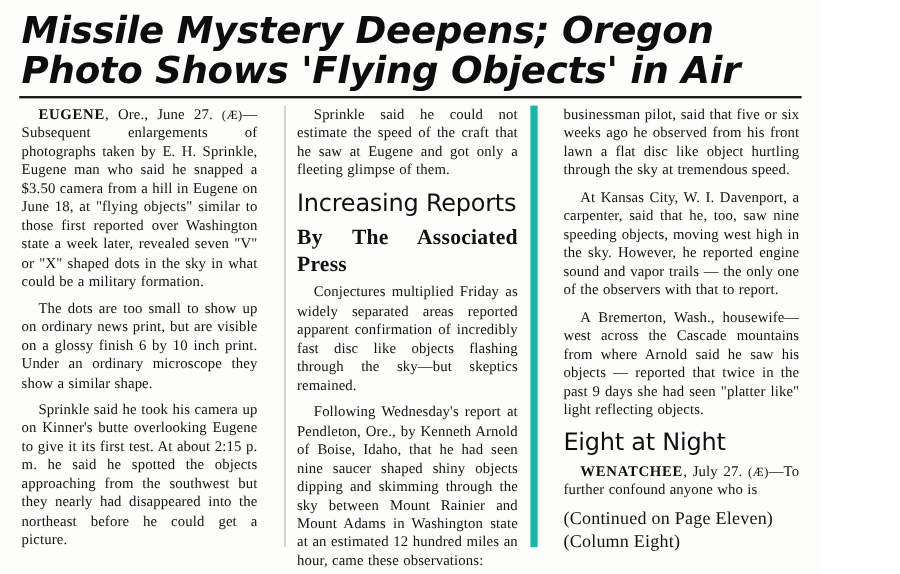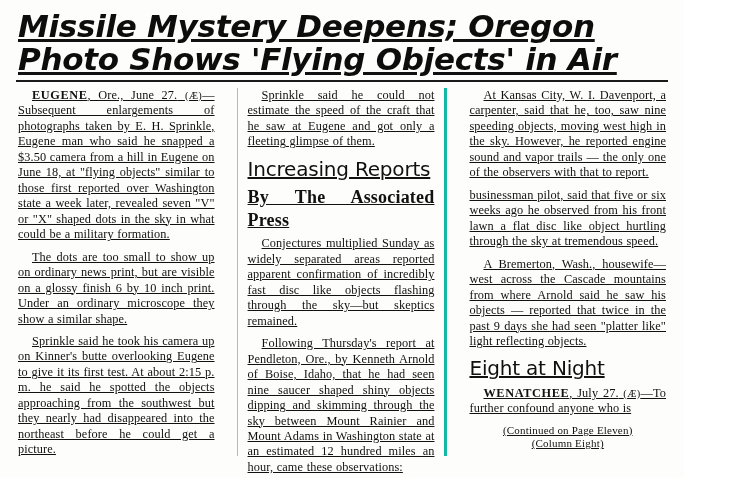--- a/index.html
+++ b/index.html
@@ -14,21 +14,20 @@
     color: #111111;
     overflow: hidden;
   }
   .page {
     position: relative;
     width: 684px;
     height: 478px;
     box-sizing: border-box;
     padding: 10px 14px 6px 14px;
     background: #fdfdfb;
-    text-decoration: underline;
   }
   
   .headline {
     font-family: "DejaVu Sans", sans-serif;
     font-weight: bold;
     font-style: italic;
     font-size: 31px;
     line-height: 1.06;
     letter-spacing: -0.3px;
     color: #0d0d0d;
@@ -49,21 +48,21 @@
   .col {
     width: 33.33%;
     box-sizing: border-box;
     padding: 0 10px;
     font-size: 12.3px;
     line-height: 1.26;
     text-align: justify;
     position: relative;
   }
   .col.c1 { padding-left: 4px; }
-  .col.c2 { border-left: 1px solid #b9b9b9; border-right: 3px solid #14b8a6; }
+  .col.c2 { border-left: 1px solid #b9b9b9; border-right: 6px solid #14b8a6; }
   .col.c3 { padding-right: 4px; }
 
   p.para {
     margin: 0 0 7px 0;
     text-indent: 14px;
     letter-spacing: 0.1px;
     word-spacing: 0.4px;
   }
   p.para.noindent { text-indent: 0; }
   .dateline {
@@ -83,22 +82,22 @@
     color: #101010;
     letter-spacing: -0.2px;
   }
   .byline {
     font-weight: bold;
     font-size: 18px;
     margin: 0 0 5px 0;
     letter-spacing: 0.2px;
   }
   .contd {
-    text-align: center;
-    font-size: 11px;
+    text-align: left;
+    font-size: 15px;
     margin: 3px 0 0 0;
     letter-spacing: 0.2px;
   }
   .contd .line2 { display: block; }
 </style>
 </head>
 <body>
 
 <div class="page">
 
@@ -114,28 +113,28 @@
     <div class="col c1">
       <p class="para"><span class="dateline">EUGENE</span><span>, Ore., June 27.</span> <span class="ap">(Æ)</span><span>—Subsequent enlargements of photographs taken by E. H. Sprinkle, Eugene man who said he snapped a $3.50 camera from a hill in Eugene on June 18, at "flying objects" similar to those first reported over Washington state a week later, revealed seven "V" or "X" shaped dots in the sky in what could be a military formation.</span></p>
       <p class="para">The dots are too small to show up on ordinary news print, but are visible on a glossy finish 6 by 10 inch print. Under an ordinary microscope they show a similar shape.</p>
       <p class="para">Sprinkle said he took his camera up on Kinner's butte overlooking Eugene to give it its first test. At about 2:15 p. m. he said he spotted the objects approaching from the southwest but they nearly had disappeared into the northeast before he could get a picture.</p>
     </div>
 
     <div class="col c2">
       <p class="para">Sprinkle said he could not estimate the speed of the craft that he saw at Eugene and got only a fleeting glimpse of them.</p>
       <h2 class="subhead">Increasing Reports</h2>
       <p class="byline">By The Associated Press</p>
-      <p class="para">Conjectures multiplied Sunday as widely separated areas reported apparent confirmation of incredibly fast disc like objects flashing through the sky—but skeptics remained.</p>
-      <p class="para">Following Thursday's report at Pendleton, Ore., by Kenneth Arnold of Boise, Idaho, that he had seen nine saucer shaped shiny objects dipping and skimming through the sky between Mount Rainier and Mount Adams in Washington state at an estimated 12 hundred miles an hour, came these observations:</p>
+      <p class="para">Conjectures multiplied Friday as widely separated areas reported apparent confirmation of incredibly fast disc like objects flashing through the sky—but skeptics remained.</p>
+      <p class="para">Following Wednesday's report at Pendleton, Ore., by Kenneth Arnold of Boise, Idaho, that he had seen nine saucer shaped shiny objects dipping and skimming through the sky between Mount Rainier and Mount Adams in Washington state at an estimated 12 hundred miles an hour, came these observations:</p>
       <p class="para">Byron Savage, Oklahoma City</p>
     </div>
 
     <div class="col c3">
+      <p class="para noindent">businessman pilot, said that five or six weeks ago he observed from his front lawn a flat disc like object hurtling through the sky at tremendous speed.</p>
       <p class="para">At Kansas City, W. I. Davenport, a carpenter, said that he, too, saw nine speeding objects, moving west high in the sky. However, he reported engine sound and vapor trails — the only one of the observers with that to report.</p>
-      <p class="para noindent">businessman pilot, said that five or six weeks ago he observed from his front lawn a flat disc like object hurtling through the sky at tremendous speed.</p>
       <p class="para">A Bremerton, Wash., housewife—west across the Cascade mountains from where Arnold said he saw his objects — reported that twice in the past 9 days she had seen "platter like" light reflecting objects.</p>
       <h2 class="subhead">Eight at Night</h2>
       <p class="para"><span class="dateline">WENATCHEE</span><span>, July 27.</span> <span class="ap">(Æ)</span><span>—To further confound anyone who is</span></p>
       <p class="contd">
         <span>(Continued on Page Eleven)</span>
         <span class="line2">(Column Eight)</span>
       </p>
     </div>
 
   </div>

